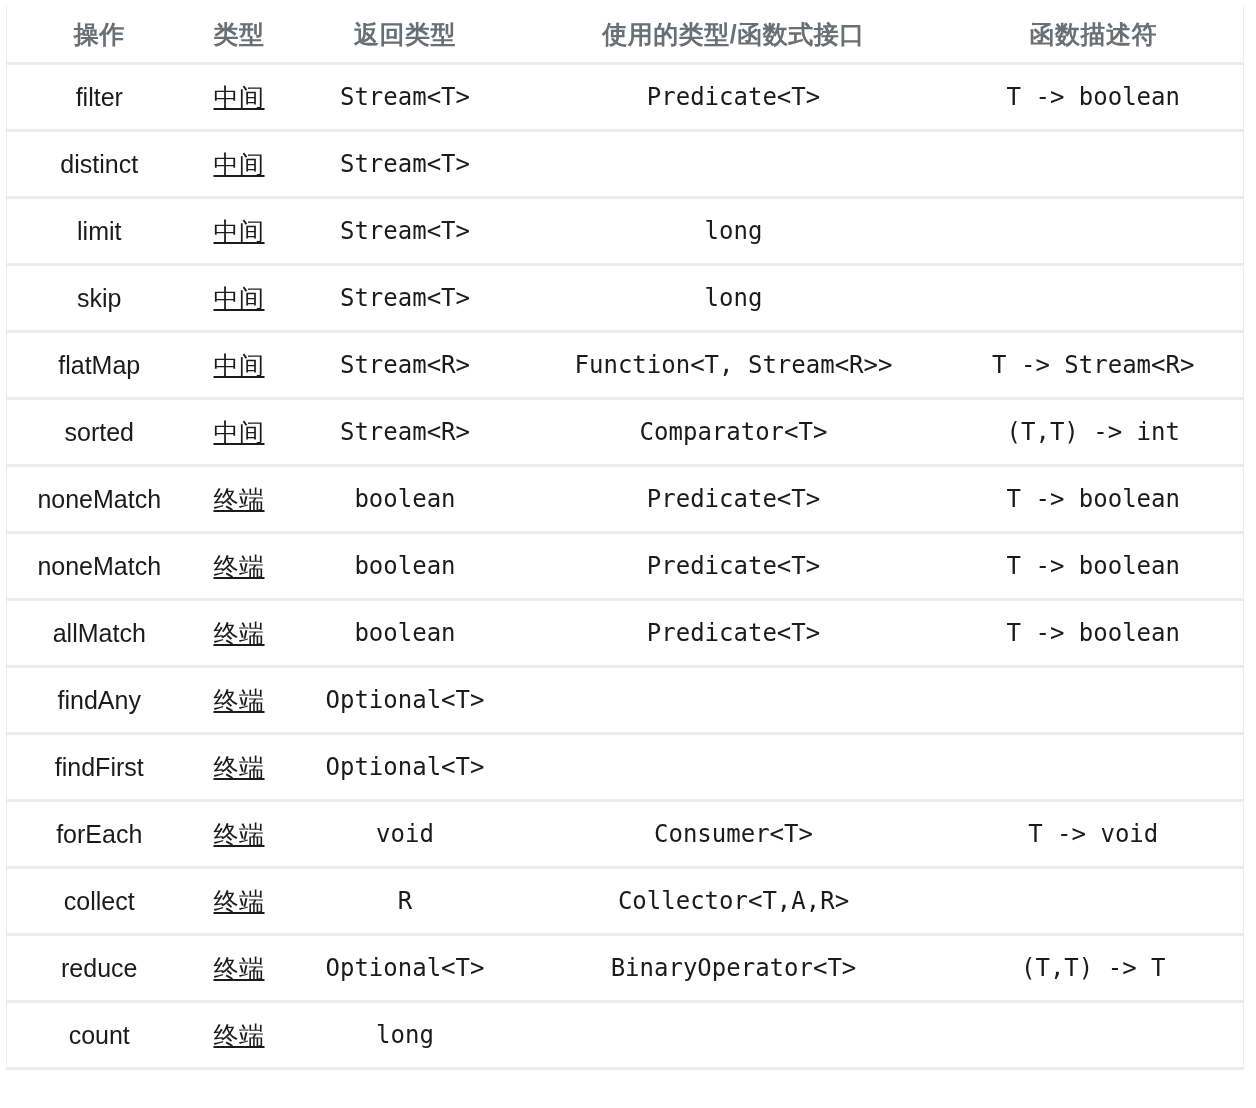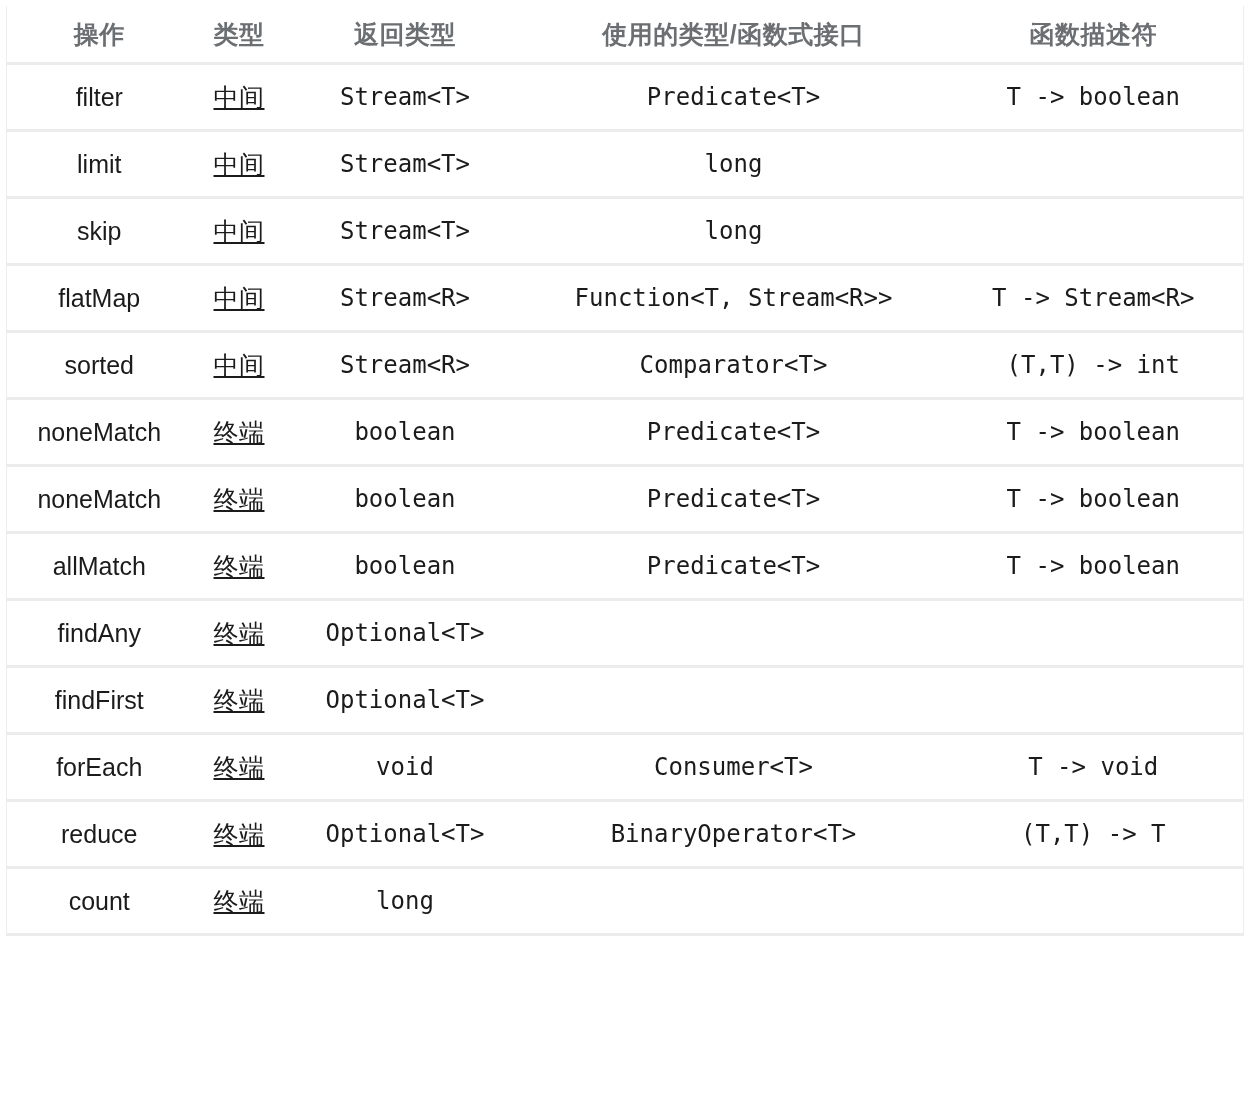--- a/index.html
+++ b/index.html
@@ -108,20 +108,27 @@
     </thead>
     <tbody id="table-body">
         <tr>
           <td class="op">filter</td>
           <td class="kind">中间</td>
           <td class="ret">Stream&lt;T&gt;</td>
           <td class="iface">Predicate&lt;T&gt;</td>
           <td class="desc">T -&gt; boolean</td>
         </tr>
         <tr>
+          <td class="op">distinct</td>
+          <td class="kind">中间</td>
+          <td class="ret">Stream&lt;T&gt;</td>
+          <td class="iface empty"></td>
+          <td class="desc empty"></td>
+        </tr>
+        <tr>
           <td class="op">limit</td>
           <td class="kind">中间</td>
           <td class="ret">Stream&lt;T&gt;</td>
           <td class="iface">long</td>
           <td class="desc empty"></td>
         </tr>
         <tr>
           <td class="op">skip</td>
           <td class="kind">中间</td>
           <td class="ret">Stream&lt;T&gt;</td>
@@ -178,20 +185,27 @@
           <td class="desc empty"></td>
         </tr>
         <tr>
           <td class="op">forEach</td>
           <td class="kind">终端</td>
           <td class="ret">void</td>
           <td class="iface">Consumer&lt;T&gt;</td>
           <td class="desc">T -&gt; void</td>
         </tr>
         <tr>
+          <td class="op">collect</td>
+          <td class="kind">终端</td>
+          <td class="ret">R</td>
+          <td class="iface">Collector&lt;T,A,R&gt;</td>
+          <td class="desc empty"></td>
+        </tr>
+        <tr>
           <td class="op">reduce</td>
           <td class="kind">终端</td>
           <td class="ret">Optional&lt;T&gt;</td>
           <td class="iface">BinaryOperator&lt;T&gt;</td>
           <td class="desc">(T,T) -&gt; T</td>
         </tr>
         <tr>
           <td class="op">count</td>
           <td class="kind">终端</td>
           <td class="ret">long</td>

